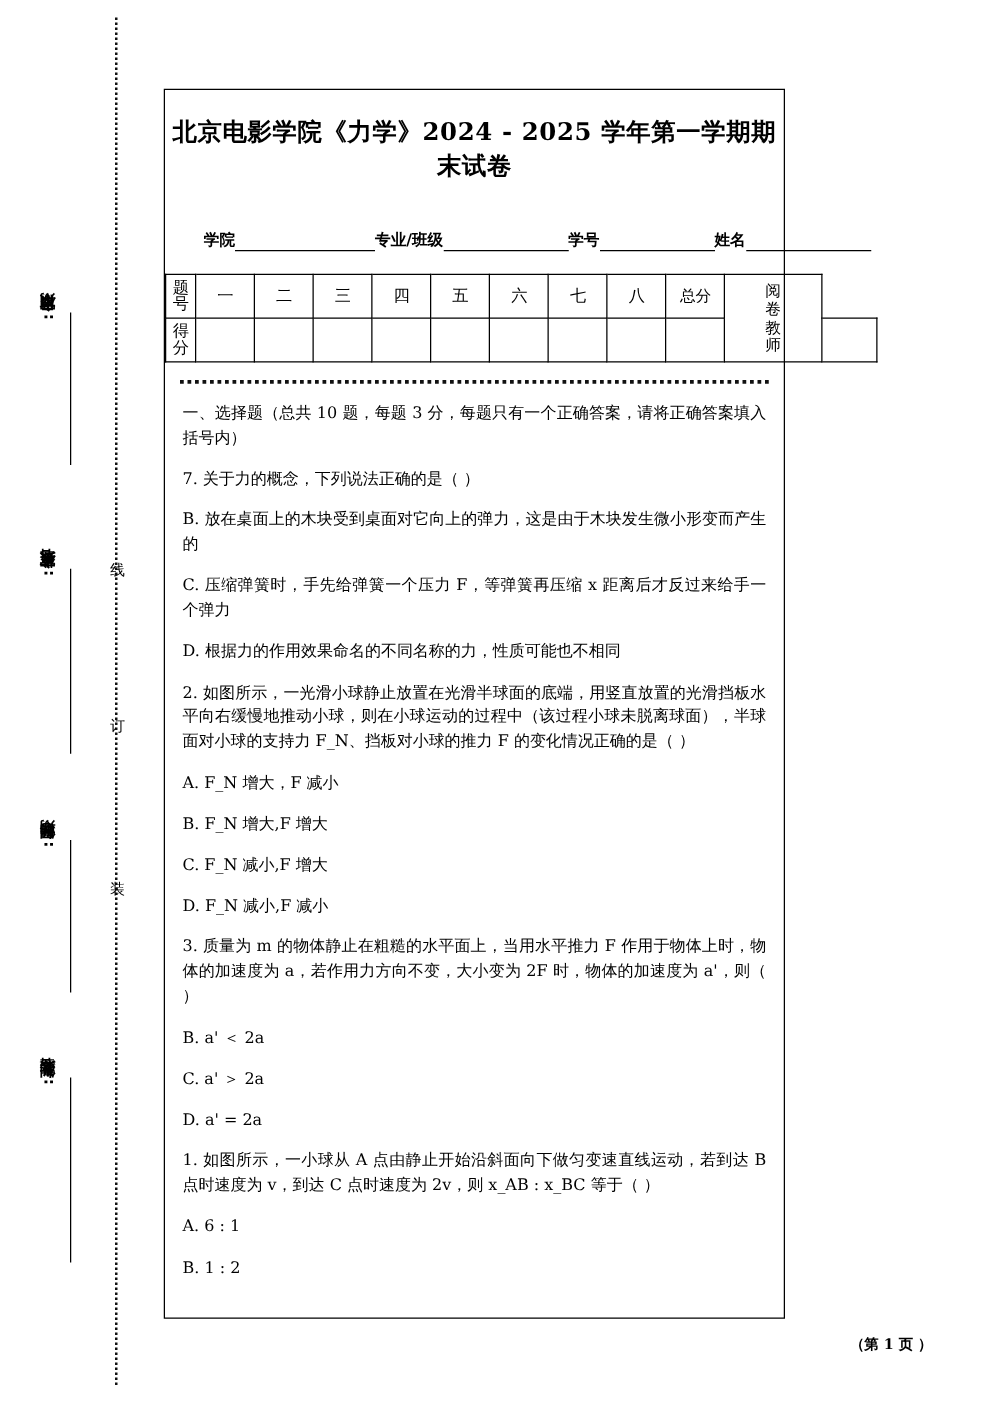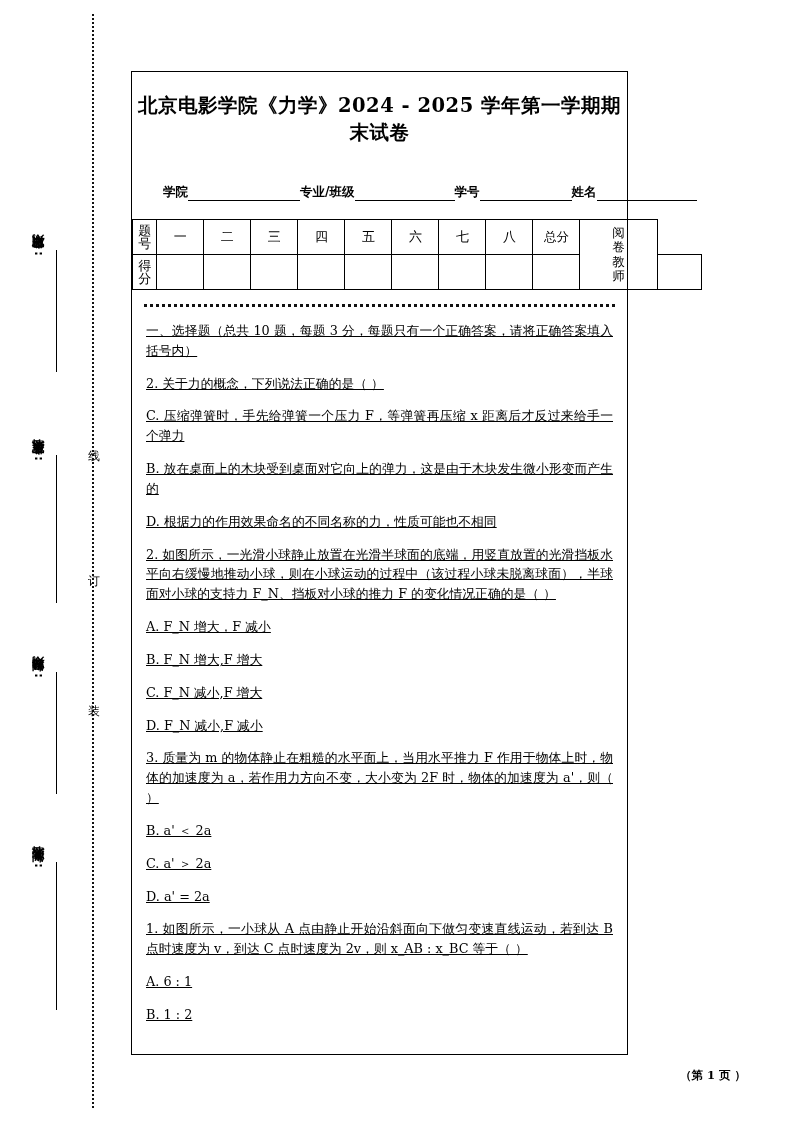--- a/index.html
+++ b/index.html
@@ -140,21 +140,20 @@
   
   .body-text {
     margin: 14px 14px 0 14px;
     font-size: 12.8px;
     font-family: "DejaVu Serif", "Liberation Serif", serif;
     line-height: 1.55;
   }
   .para {
     margin: 0 0 13px 0;
     text-align: justify;
-    text-decoration: underline;
   }
   .para.opt { margin-bottom: 13px; }
 
   
   .footer {
     position: absolute;
     left: 131px;
     top: 1068px;
     width: 615px;
     text-align: right;
@@ -251,23 +250,23 @@
           <td class="total-col"></td>
         </tr>
       </tbody>
   </table>
 
   <div class="dot-sep"></div>
 
   <div class="body-text">
     <div class="para">一、选择题（总共 10 题，每题 3 分，每题只有一个正确答案，请将正确答案填入括号内）</div>
     <div id="qlist">
-        <div class="para opt">2.  关于力的概念，下列说法正确的是（   ）</div>
+        <div class="para opt">7.  关于力的概念，下列说法正确的是（   ）</div>
+        <div class="para opt">B.  放在桌面上的木块受到桌面对它向上的弹力，这是由于木块发生微小形变而产生的</div>
         <div class="para opt">C.  压缩弹簧时，手先给弹簧一个压力 F，等弹簧再压缩 x 距离后才反过来给手一个弹力</div>
-        <div class="para opt">B.  放在桌面上的木块受到桌面对它向上的弹力，这是由于木块发生微小形变而产生的</div>
         <div class="para opt">D.  根据力的作用效果命名的不同名称的力，性质可能也不相同</div>
         <div class="para opt">2.  如图所示，一光滑小球静止放置在光滑半球面的底端，用竖直放置的光滑挡板水平向右缓慢地推动小球，则在小球运动的过程中（该过程小球未脱离球面），半球面对小球的支持力 F_N、挡板对小球的推力 F 的变化情况正确的是（   ）</div>
         <div class="para opt">A. F_N 增大，F 减小</div>
         <div class="para opt">B. F_N 增大,F 增大</div>
         <div class="para opt">C. F_N 减小,F 增大</div>
         <div class="para opt">D. F_N 减小,F 减小</div>
         <div class="para opt">3.  质量为 m 的物体静止在粗糙的水平面上，当用水平推力 F 作用于物体上时，物体的加速度为 a，若作用力方向不变，大小变为 2F 时，物体的加速度为 a'，则（   ）</div>
         <div class="para opt">B. a' ＜ 2a</div>
         <div class="para opt">C. a' ＞ 2a</div>
         <div class="para opt">D. a' = 2a</div>

